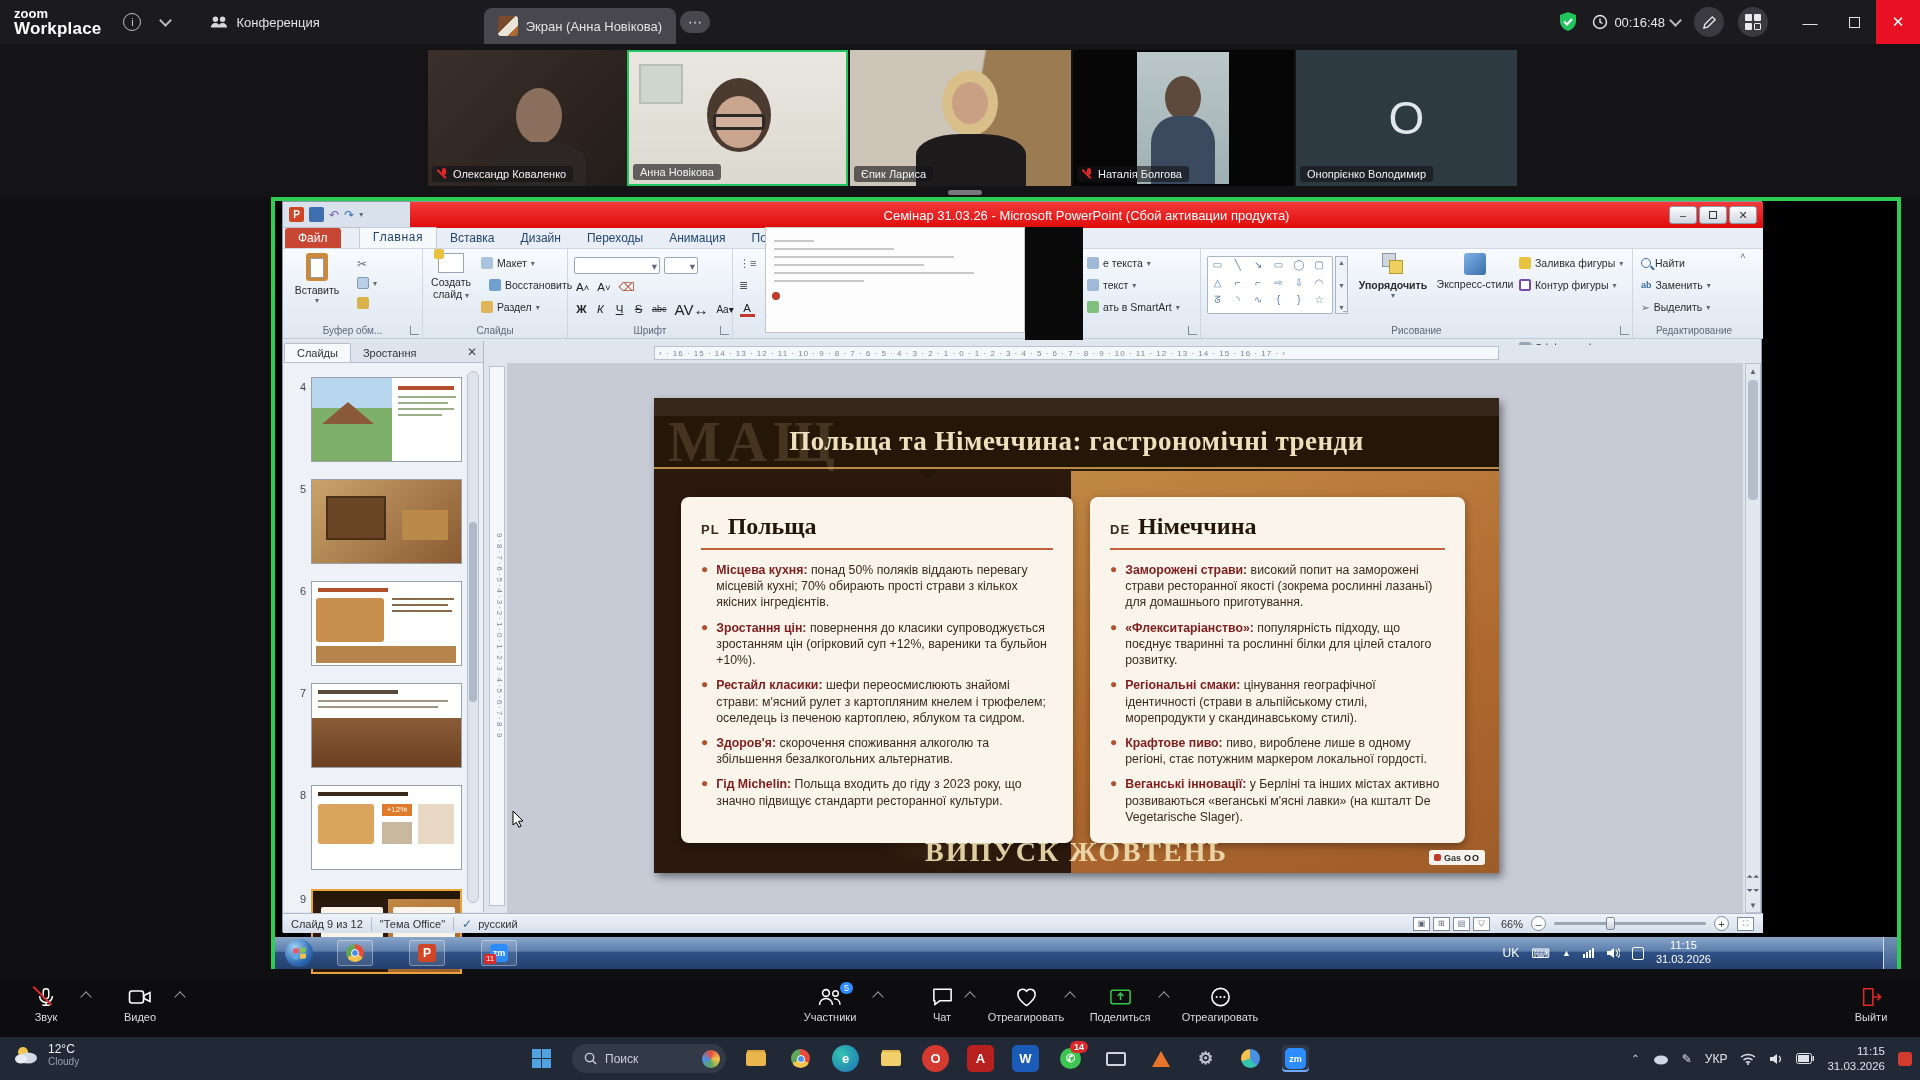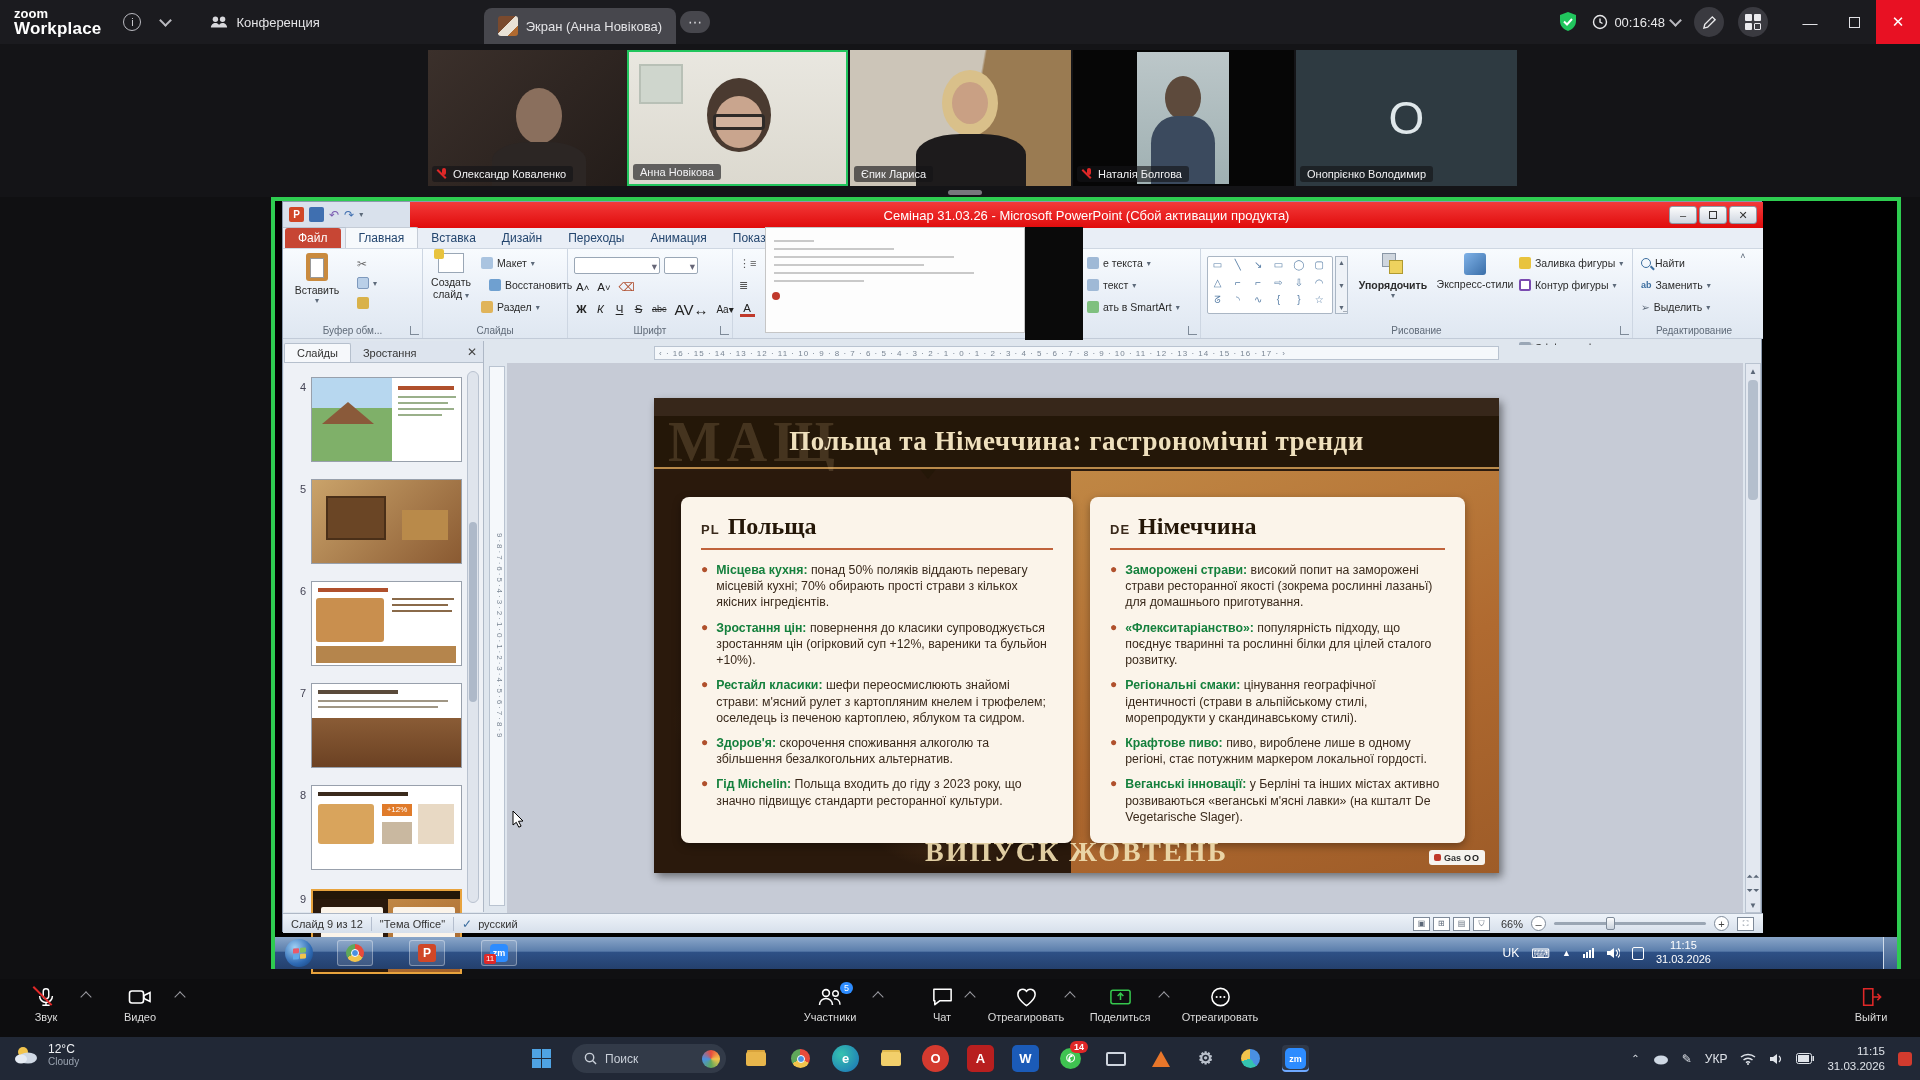--- a/index.html
+++ b/index.html
@@ -45,22 +45,22 @@
 
   
   .ppt{position:absolute;left:7px;top:0px;width:1480px;height:731px;background:#dfe6ee;border:1px solid #8b99ad;font-size:11px;color:#1e1e1e;}
   .qat{position:absolute;left:0;top:0;width:127px;height:26px;background:#d9e1ec;display:flex;align-items:center;gap:5px;padding:0 6px;border-bottom:1px solid #b9c3d0;}
   .qicon{width:15px;height:15px;border-radius:2px;display:inline-block;}
   .titlebar{position:absolute;left:127px;top:0;width:1353px;height:26px;background:linear-gradient(#f33a3a,#e00b0b);display:flex;align-items:center;justify-content:center;color:#fff;font-size:13px;}
   .tb-btns{position:absolute;right:6px;top:4px;display:flex;gap:2px;}
   .tb-btn{width:28px;height:18px;background:linear-gradient(#fdfdfd,#cfd6e0);border:1px solid #8d98a6;border-radius:3px;font-size:11px;display:flex;align-items:center;justify-content:center;color:#333;}
   .tabrow{position:absolute;left:0;top:26px;width:1480px;height:21px;background:#e9eef6;display:flex;align-items:flex-end;padding-left:2px;border-bottom:1px solid #cfd7e2;}
   .rtab{padding:3px 13px 3px;font-size:12px;color:#23456e;}
-  .rtab.file{background:#c74634;color:#fff;border-radius:3px 3px 0 0;margin-right:4px;}
-  .rtab.sel{background:#f6f9fc;border:1px solid #c5ccd6;border-bottom:none;border-radius:2px 2px 0 0;color:#1e3least;}
+  .rtab.file{background:#c74634;color:#fff;border-radius:3px 3px 0 0;margin-right:18px;}
+  .rtab.sel{background:#f6f9fc;border:1px solid #c5ccd6;border-bottom:none;border-radius:2px 2px 0 0;color:#1e3least;font-family:Liberation Mono, monospace;}
   .ribbon{position:absolute;left:0;top:47px;width:1480px;height:90px;background:linear-gradient(#f8fbfe,#e9eff7 55%,#dfe7f1);border-bottom:1px solid #c2cbd8;}
   .rgroup{position:absolute;top:0;height:89px;border-right:1px solid #cdd6e2;}
   .rglabel{position:absolute;bottom:2px;left:0;right:0;text-align:center;font-size:10px;color:#5f6a78;}
   .bigbtn{position:absolute;top:4px;width:52px;text-align:center;font-size:10.5px;color:#2b2b2b;}
   .minirow{position:absolute;font-size:10.5px;color:#2b2b2b;display:flex;align-items:center;gap:4px;white-space:nowrap;}
   .msq{width:12px;height:12px;border-radius:2px;display:inline-block;flex:none;}
   .ddown{color:#5d6a7a;font-size:8px;}
   .fontbox{height:17px;background:#fff;border:1px solid #9aa7b6;border-radius:2px;display:inline-flex;align-items:center;justify-content:flex-end;padding:0 2px;color:#667;}
   .fbtn{display:inline-flex;align-items:center;justify-content:center;height:16px;min-width:15px;padding:0 2px;font-size:11.5px;color:#222;}
   .gallery{position:absolute;background:#fff;border:1px solid #aab6c4;border-radius:2px;display:grid;grid-template-columns:repeat(6,1fr);padding:2px 3px;gap:1px 4px;}
@@ -105,21 +105,21 @@
   .sl-bodyR{position:absolute;left:417px;top:73px;width:428px;height:402px;background:linear-gradient(160deg,#c08744 0%,#b06a30 55%,#9e5c28 100%);}
   .card{position:absolute;top:99px;height:346px;background:#fbf4ea;border-radius:8px;box-shadow:0 3px 8px rgba(0,0,0,.35);padding:16px 20px 10px;}
   .card.L{left:27px;width:392px;}
   .card.R{left:436px;width:375px;}
   .cc-head{display:flex;align-items:baseline;gap:8px;color:#241607;}
   .cc-code{font-size:13px;font-weight:bold;letter-spacing:1px;color:#3a2a1c;}
   .cc-title{font-family:"Liberation Serif",serif;font-weight:bold;font-size:24px;}
   .cc-rule{height:2px;background:#c0633c;margin:8px 0 12px;}
   .blt{display:flex;gap:8px;font-size:12.3px;line-height:1.32;color:#3a2a1c;margin-bottom:9px;}
   .blt .dot{color:#b0502c;font-size:12px;line-height:1.3;}
-  .blt b{color:#15803d;}
+  .blt b{color:#7f1d1d;}
   .sl-footer{position:absolute;left:0;right:0;top:438px;text-align:center;font-family:"Liberation Serif",serif;font-weight:bold;font-size:28px;color:rgba(240,221,176,.92);letter-spacing:2px;}
   .sl-logo{position:absolute;right:14px;top:452px;height:15px;background:#f6f3ee;border-radius:3px;display:flex;align-items:center;gap:3px;padding:0 5px;font-size:9px;font-weight:bold;color:#333;}
   .sl-logo .rd{width:7px;height:7px;background:#c0392b;border-radius:2px;}
   .sl-logo .oo{letter-spacing:1px;color:#1a1a1a;}
   .notch{position:absolute;left:266px;top:71px;width:0;height:0;border-left:8px solid transparent;border-right:8px solid transparent;border-top:10px solid #241708;}
 
   
   .statusbar{position:absolute;left:0;top:711px;width:1480px;height:20px;background:linear-gradient(#eef3f9,#d6dfeb);border-top:1px solid #aeb8c6;display:flex;align-items:center;font-size:11px;color:#333;}
   .st-sep{width:1px;height:14px;background:#b4bece;margin:0 8px;}
   .viewic{width:17px;height:14px;border:1px solid #7e8a99;background:#fff;margin-right:3px;display:flex;align-items:center;justify-content:center;font-size:8px;color:#5c6878;}

